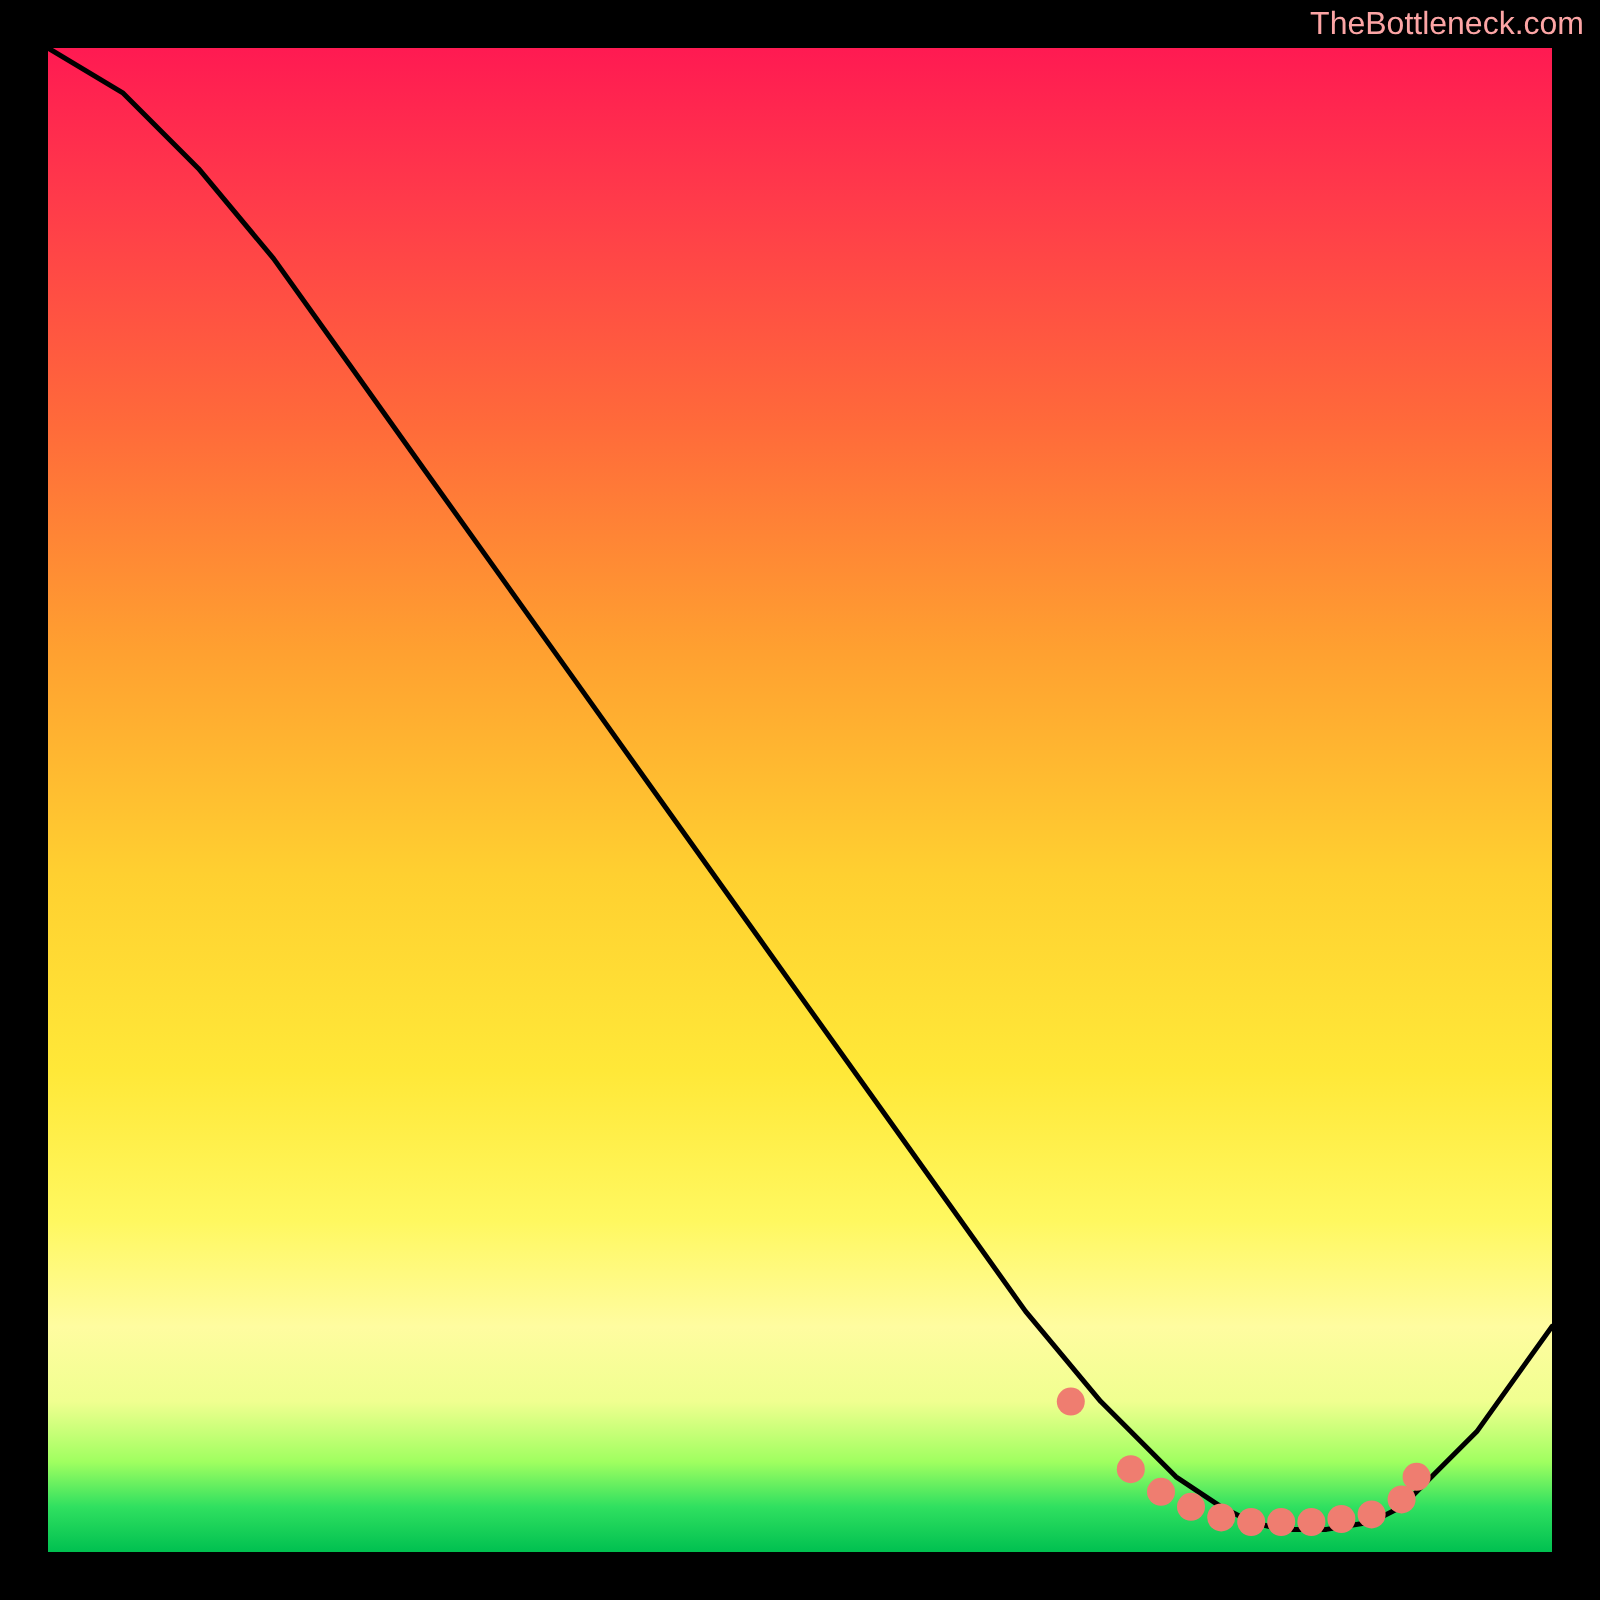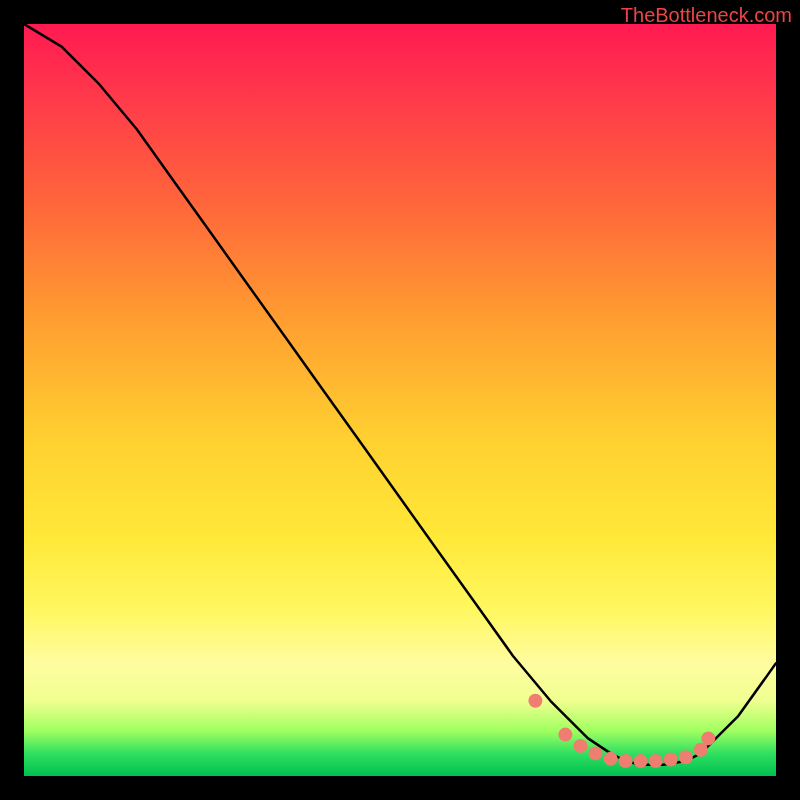--- a/index.html
+++ b/index.html
@@ -30,22 +30,22 @@
       #f0ff90 90%,
       #a0ff60 94%,
       #30e060 97%,
       #00c050 100%
     );
   }
   .watermark {
     position: absolute;
     top: 4px;
     right: 8px;
-    color: #ef4444;
-    font-size: 20px;
+    color: #fca5a5;
+    font-size: 16px;
     font-weight: 500;
     z-index: 10;
   }
   svg.overlay {
     position: absolute;
     left: 0;
     top: 0;
     width: 752px;
     height: 752px;
     z-index: 5;

